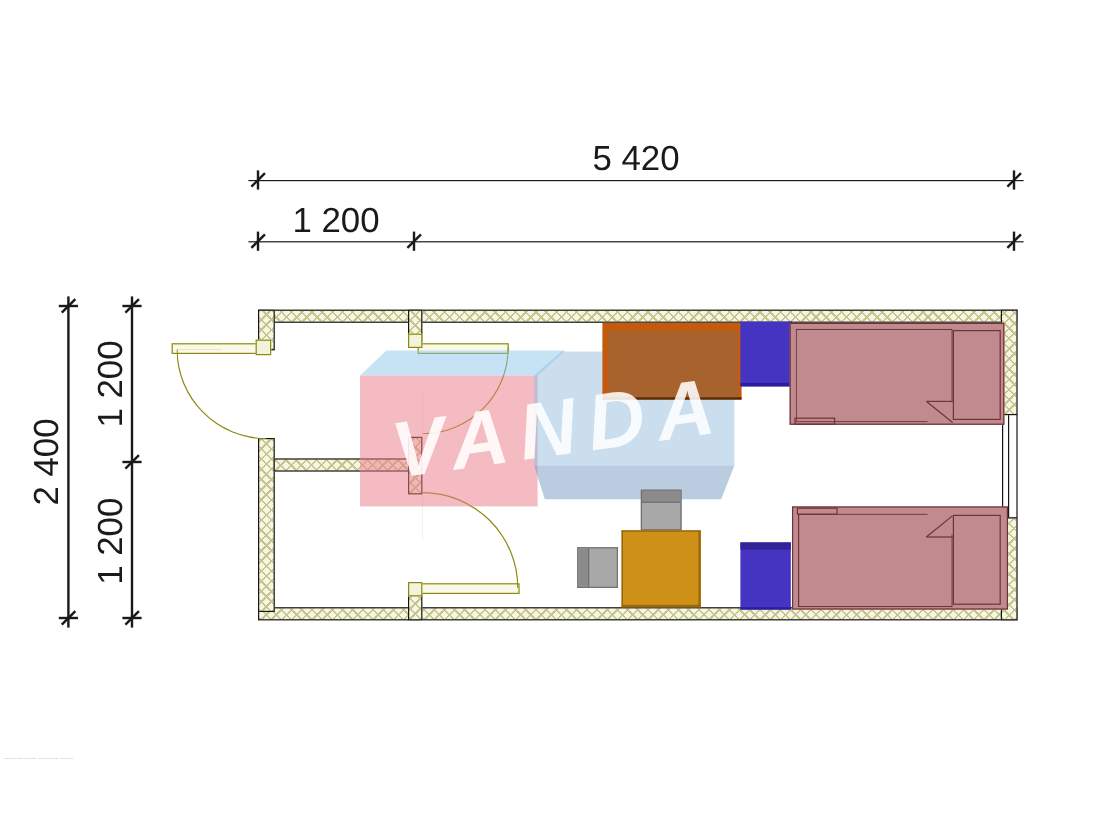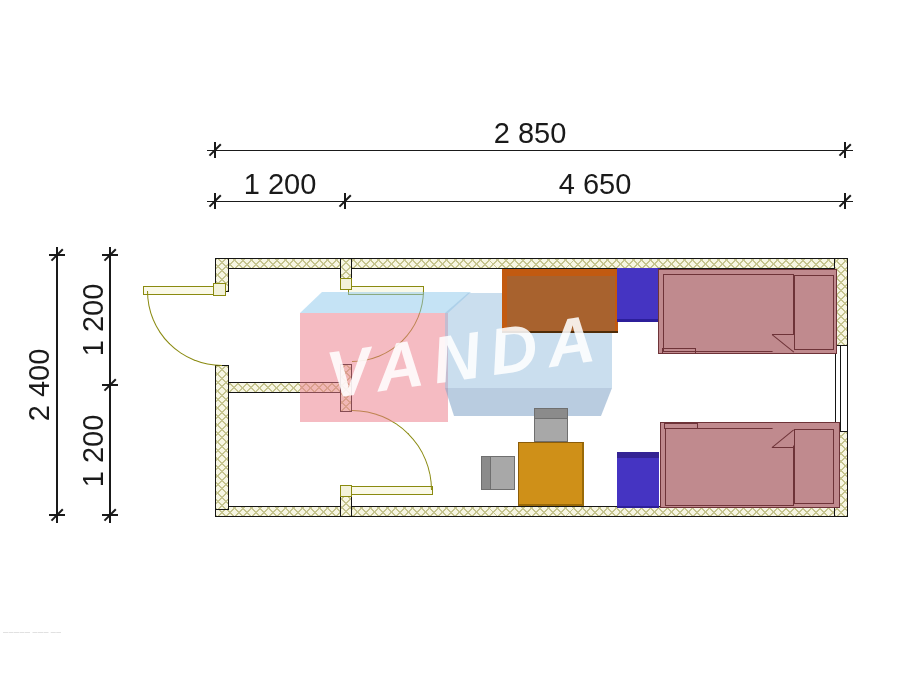--- a/index.html
+++ b/index.html
@@ -40,31 +40,30 @@
 </head>
 <body>
 
 <div id="canvas">
 
   <div class="dimline" style="left:207px;top:149.5px;width:646px;height:1.2px;"></div>
   <div class="vguide" style="left:214.4px;top:142px;"></div>
   <div class="vguide" style="left:844.4px;top:142px;"></div>
   <div class="tick" style="left:207px;top:149px;"></div>
   <div class="tick" style="left:837px;top:149px;"></div>
-  <div class="dimtext" style="left:430px;top:117px;width:200px;">2 850</div>
+  <div class="dimtext" style="left:430px;top:117px;width:200px;">5 420</div>
 
   <div class="dimline" style="left:207px;top:200.5px;width:646px;height:1.2px;"></div>
   <div class="vguide" style="left:214.4px;top:193px;"></div>
   <div class="vguide" style="left:344.4px;top:193px;"></div>
   <div class="vguide" style="left:844.4px;top:193px;"></div>
   <div class="tick" style="left:207px;top:200px;"></div>
   <div class="tick" style="left:337px;top:200px;"></div>
   <div class="tick" style="left:837px;top:200px;"></div>
   <div class="dimtext" style="left:205px;top:168px;width:150px;">1 200</div>
-  <div class="dimtext" style="left:495px;top:168px;width:200px;">4 650</div>
 
   <div class="dimline" style="left:56.4px;top:247px;width:1.2px;height:276px;"></div>
   <div class="hguide" style="left:49px;top:254.4px;"></div>
   <div class="hguide" style="left:49px;top:514.4px;"></div>
   <div class="tick" style="left:49px;top:254px;"></div>
   <div class="tick" style="left:49px;top:514px;"></div>
   <div class="dimtext rot" style="left:-62px;top:370px;width:200px;height:30px;">2 400</div>
 
   <div class="dimline" style="left:109.4px;top:247px;width:1.2px;height:276px;"></div>
   <div class="hguide" style="left:102px;top:254.4px;"></div>

